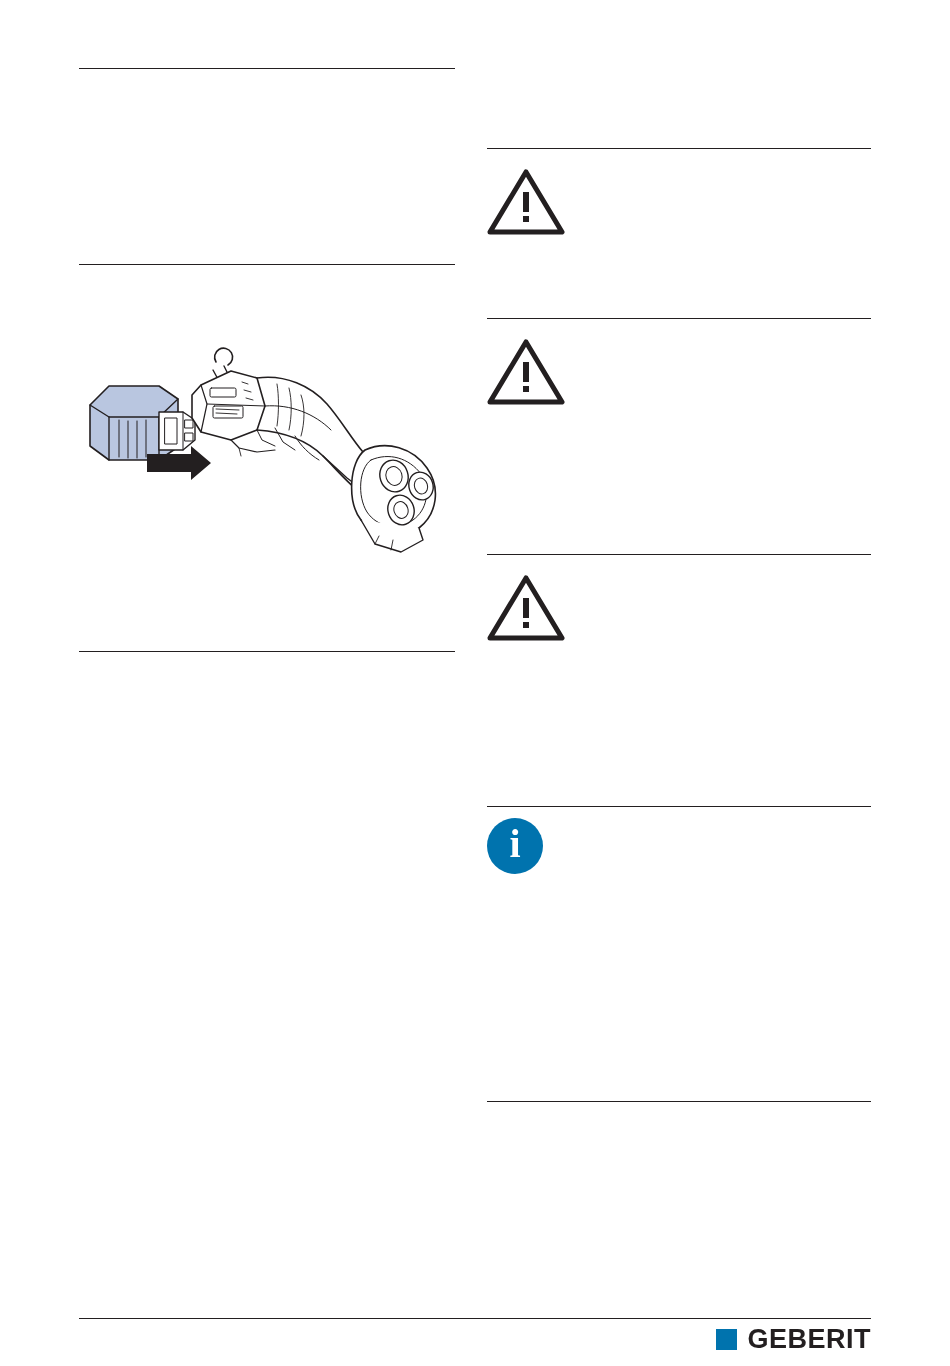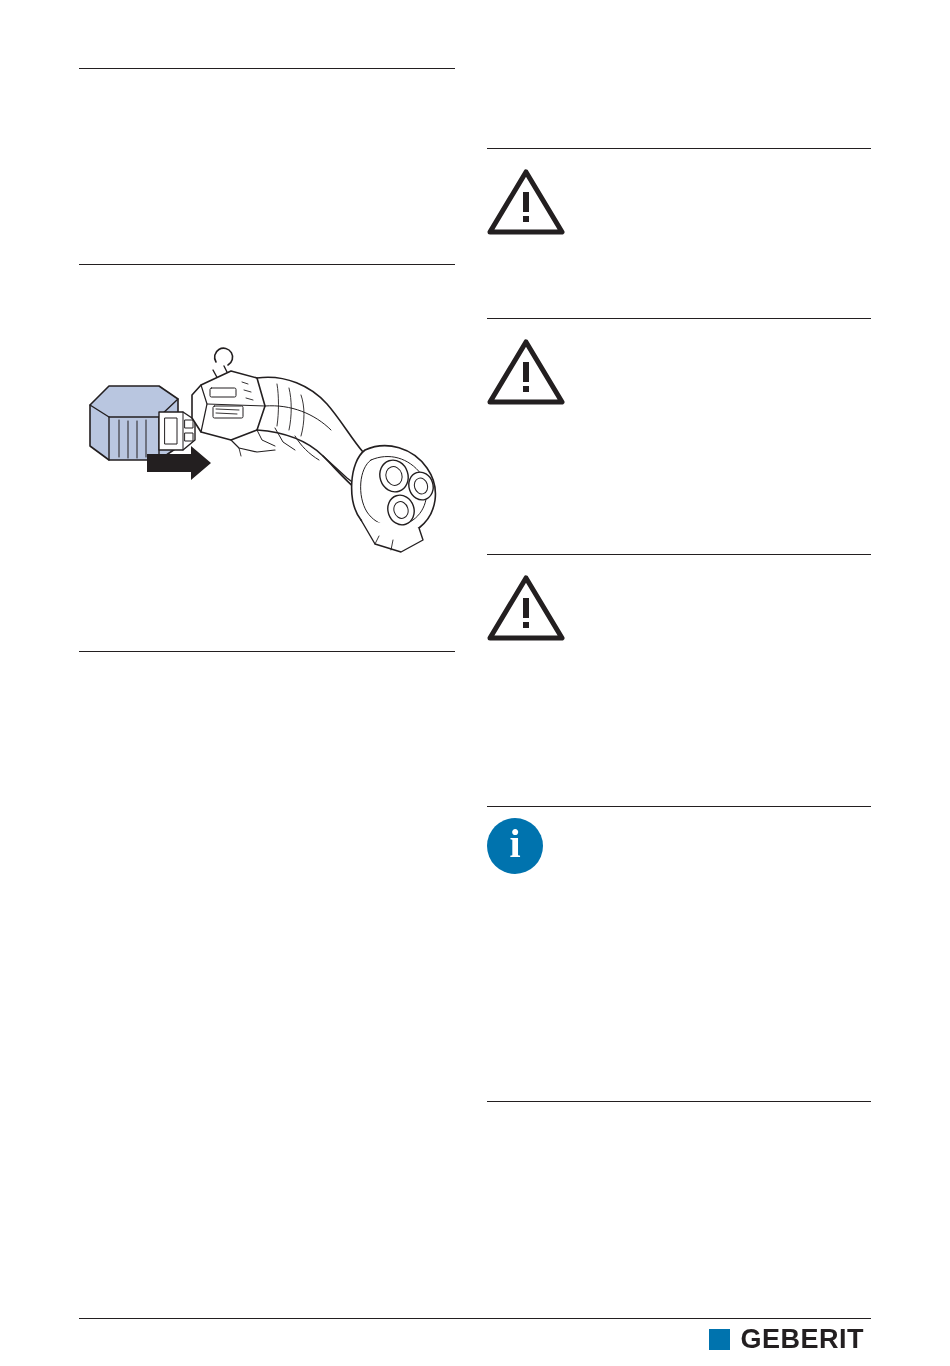--- a/index.html
+++ b/index.html
@@ -91,21 +91,21 @@
   .footer-rule {
     position: absolute;
     left: 79px;
     right: 79px;
     top: 1318px;
     height: 0;
     border-top: 1px solid #231f20;
   }
   .brand {
     position: absolute;
-    right: 86px;
+    right: 79px;
     top: 1326px;
     display: flex;
     align-items: center;
     gap: 10px;
   }
   .brand-mark {
     width: 21px;
     height: 21px;
     background: #0073ae;
   }

